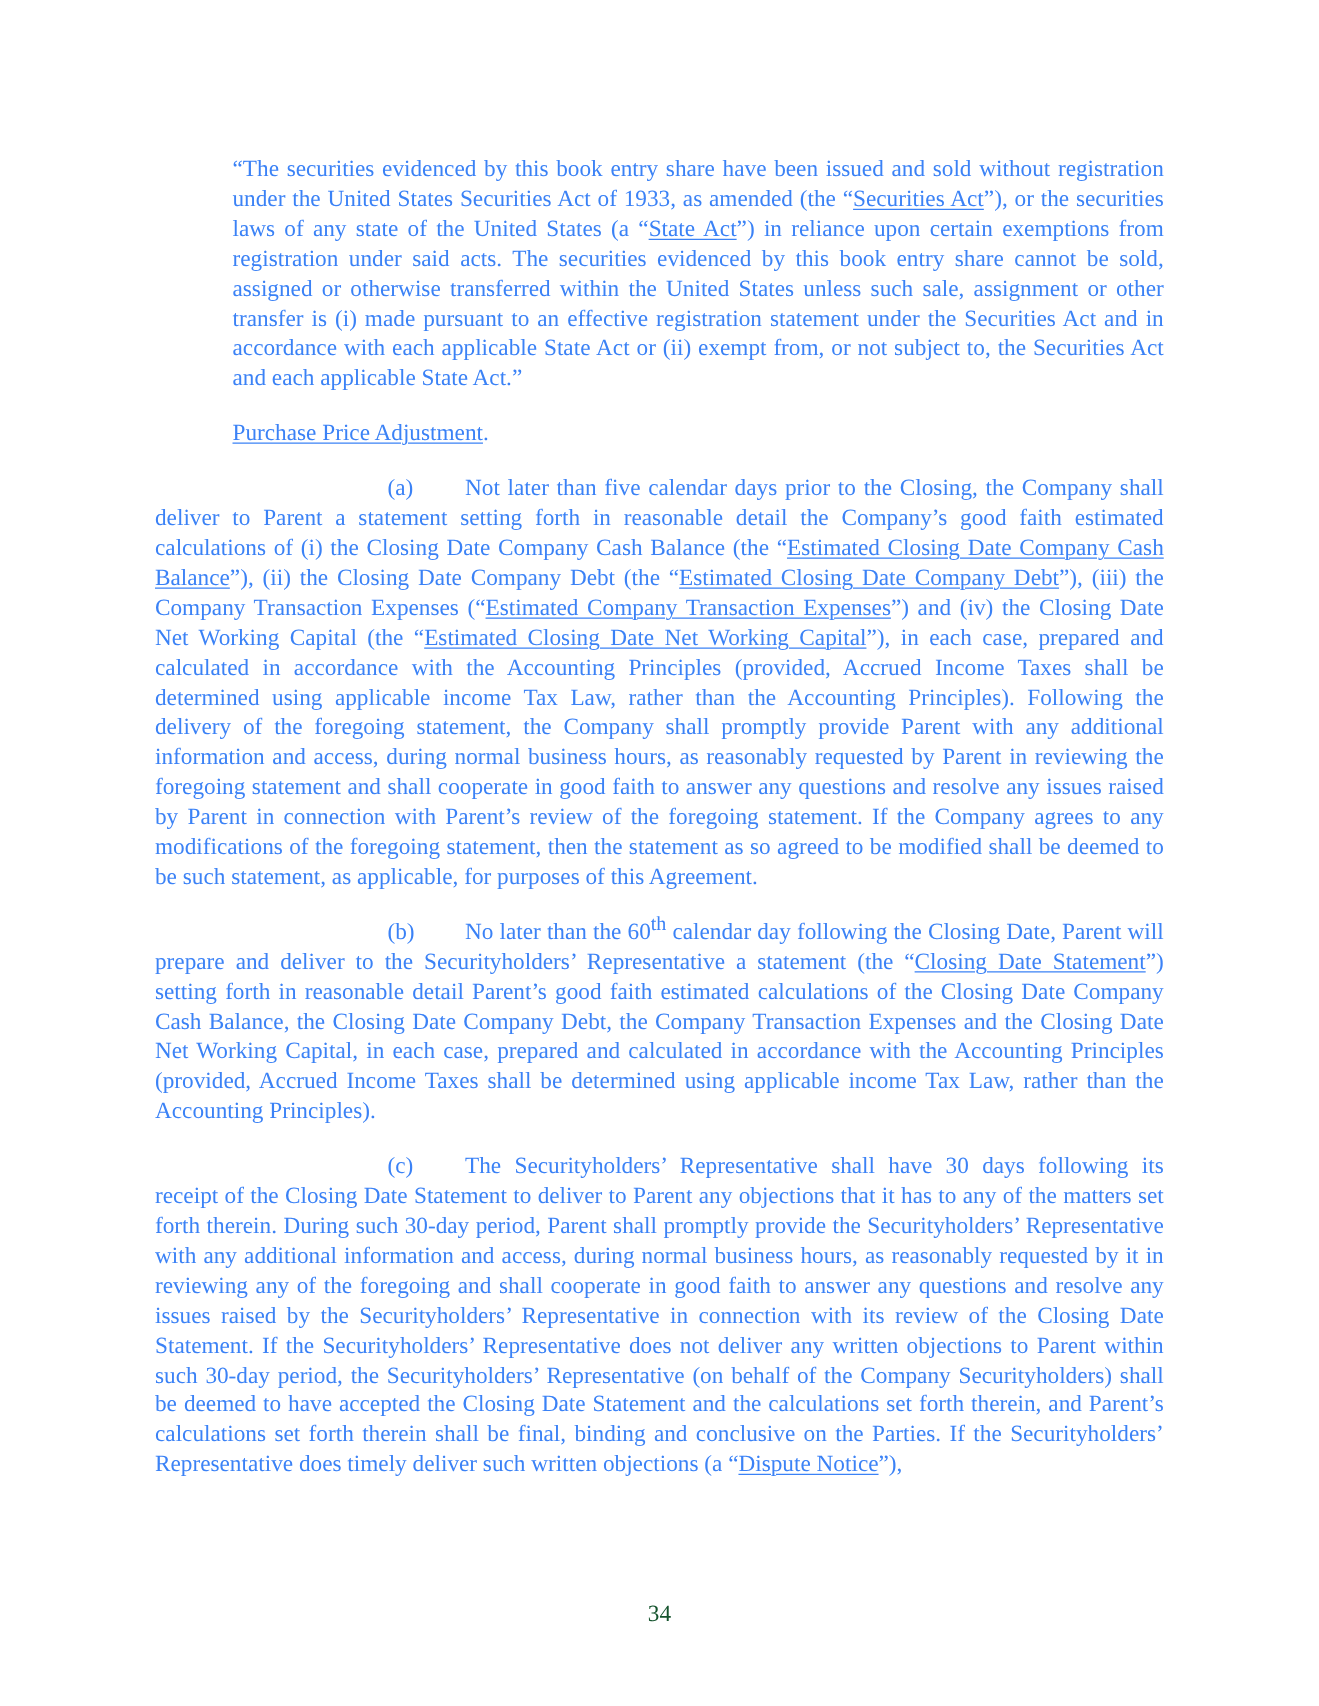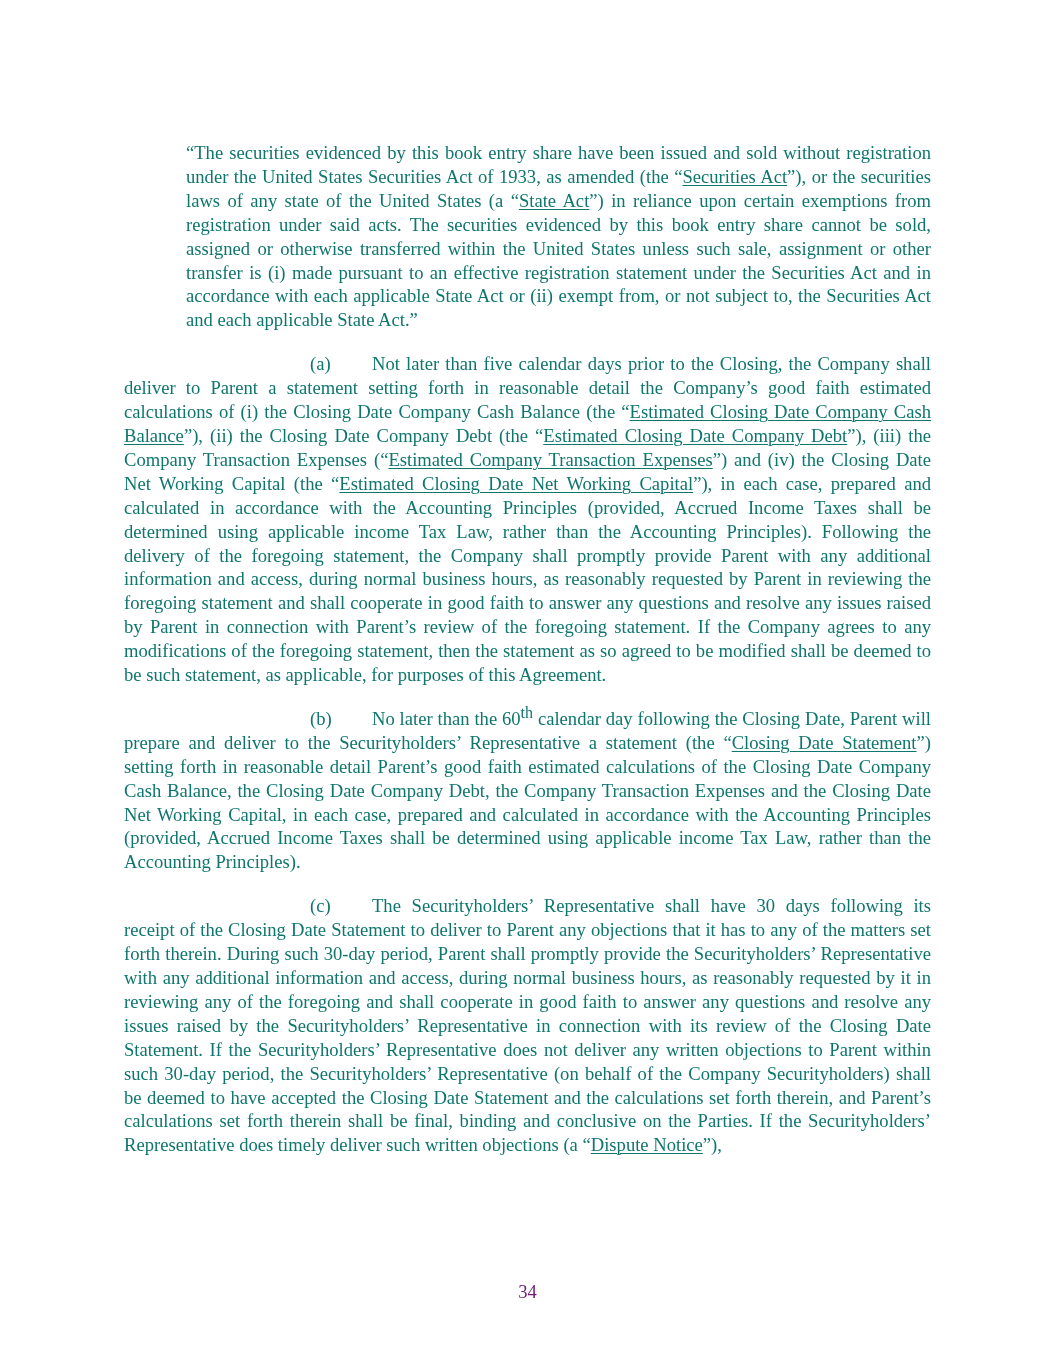--- a/index.html
+++ b/index.html
@@ -1,40 +1,40 @@
 <!DOCTYPE html>
 <html><head>
 <meta charset="utf-8">
 <style>
   html, body { margin: 0; padding: 0; background: #ffffff; }
   body { width: 1055px; height: 1365px; position: relative; overflow: hidden; }
   .page {
     position: absolute; left: 124px; top: 124px; width: 807px;
     font-family: "Liberation Serif", serif; font-size: 18.6px; line-height: 23.9px;
-    color: #0f766e;
-    margin-top: 17px;
+    color: #3b82f6;
   }
   .para { text-align: justify; margin: 0; }
   .quote { margin-left: 62px; }
   .heading { margin-left: 62px; margin-top: 20px; }
   .sub { margin-top: 20px; }
   .label { display: inline-block; margin-left: 186px; width: 62px; }
   u { text-decoration: underline; text-underline-offset: 2px; text-decoration-thickness: 1px; }
   sup { font-size: 16px; line-height: 0; }
   .page-number {
     position: absolute; top: 1281px; left: 0; width: 1055px; text-align: center;
-    font-family: "Liberation Serif", serif; font-size: 18.6px; color: #701a75;
+    font-family: "Liberation Serif", serif; font-size: 18.6px; color: #14532d;
   }
 </style>
 </head>
 <body>
 
 <div class="page">
   <p class="para quote" id="legend-quote"><span>“The securities evidenced by this book entry share have been issued and sold without registration under the United States Securities Act of 1933, as amended (the “</span><u>Securities Act</u><span>”), or the securities laws of any state of the United States (a “</span><u>State Act</u><span>”) in reliance upon certain exemptions from registration under said acts.  The securities evidenced by this book entry share cannot be sold, assigned or otherwise transferred within the United States unless such sale, assignment or other transfer is (i) made pursuant to an effective registration statement under the Securities Act and in accordance with each applicable State Act or (ii) exempt from, or not subject to, the Securities Act and each applicable State Act.”</span></p>
 
+  <p class="para heading"><u>Purchase Price Adjustment</u><span>.</span></p>
 
   <p class="para sub"><span class="label">(a)</span><span class="seg-host"><span>Not later than five calendar days prior to the Closing, the Company shall deliver to Parent a statement setting forth in reasonable detail the Company’s good faith estimated calculations of (i) the Closing Date Company Cash Balance (the “</span><u>Estimated Closing Date Company Cash Balance</u><span>”), (ii) the Closing Date Company Debt (the “</span><u>Estimated Closing Date Company Debt</u><span>”), (iii) the Company Transaction Expenses (“</span><u>Estimated Company Transaction Expenses</u><span>”) and (iv) the Closing Date Net Working Capital (the “</span><u>Estimated Closing Date Net Working Capital</u><span>”), in each case, prepared and calculated in accordance with the Accounting Principles (provided, Accrued Income Taxes shall be determined using applicable income Tax Law, rather than the Accounting Principles).  Following the delivery of the foregoing statement, the Company shall promptly provide Parent with any additional information and access, during normal business hours, as reasonably requested by Parent in reviewing the foregoing statement and shall cooperate in good faith to answer any questions and resolve any issues raised by Parent in connection with Parent’s review of the foregoing statement.  If the Company agrees to any modifications of the foregoing statement, then the statement as so agreed to be modified shall be deemed to be such statement, as applicable, for purposes of this Agreement.</span></span></p>
 
   <p class="para sub"><span class="label">(b)</span><span class="seg-host"><span>No later than the 60</span><sup>th</sup><span> calendar day following the Closing Date, Parent will prepare and deliver to the Securityholders’ Representative a statement (the “</span><u>Closing Date Statement</u><span>”) setting forth in reasonable detail Parent’s good faith estimated calculations of the Closing Date Company Cash Balance, the Closing Date Company Debt, the Company Transaction Expenses and the Closing Date Net Working Capital, in each case, prepared and calculated in accordance with the Accounting Principles (provided, Accrued Income Taxes shall be determined using applicable income Tax Law, rather than the Accounting Principles).</span></span></p>
 
   <p class="para sub"><span class="label">(c)</span><span class="seg-host"><span>The Securityholders’ Representative shall have 30 days following its receipt of the Closing Date Statement to deliver to Parent any objections that it has to any of the matters set forth therein.  During such 30-day period, Parent shall promptly provide the Securityholders’ Representative with any additional information and access, during normal business hours, as reasonably requested by it in reviewing any of the foregoing and shall cooperate in good faith to answer any questions and resolve any issues raised by the Securityholders’ Representative in connection with its review of the Closing Date Statement.  If the Securityholders’ Representative does not deliver any written objections to Parent within such 30-day period, the Securityholders’ Representative (on behalf of the Company Securityholders) shall be deemed to have accepted the Closing Date Statement and the calculations set forth therein, and Parent’s calculations set forth therein shall be final, binding and conclusive on the Parties.  If the Securityholders’ Representative does timely deliver such written objections (a “</span><u>Dispute Notice</u><span>”),</span></span></p>
 </div>
 
 <div class="page-number">34</div>
 

